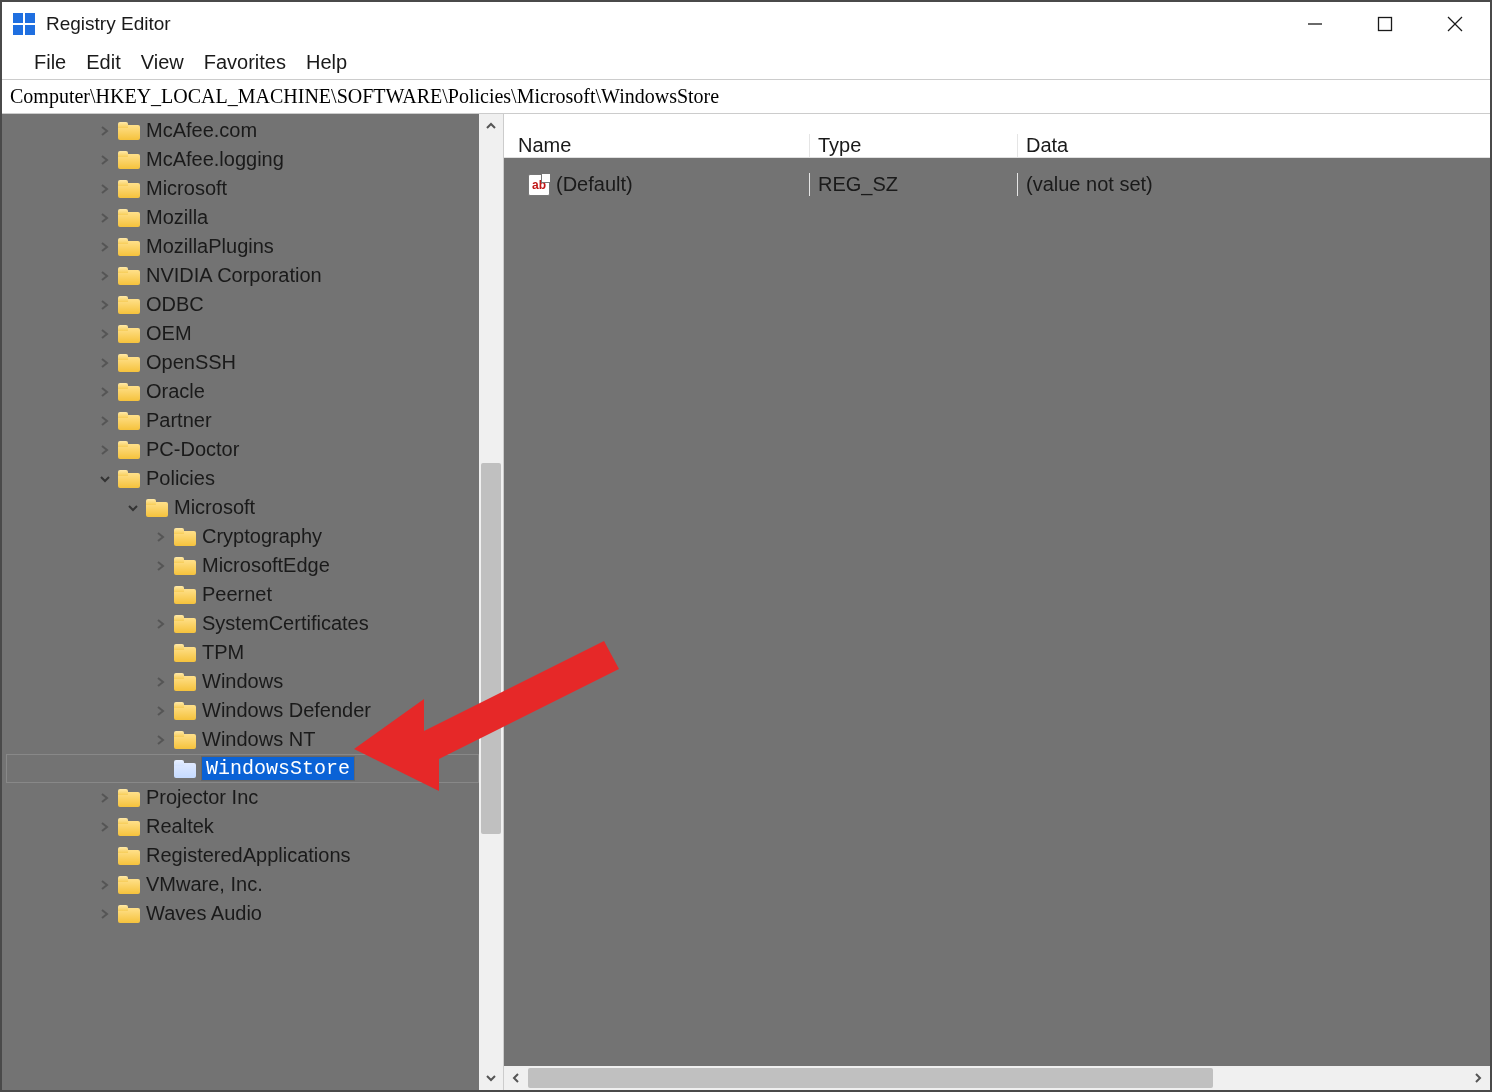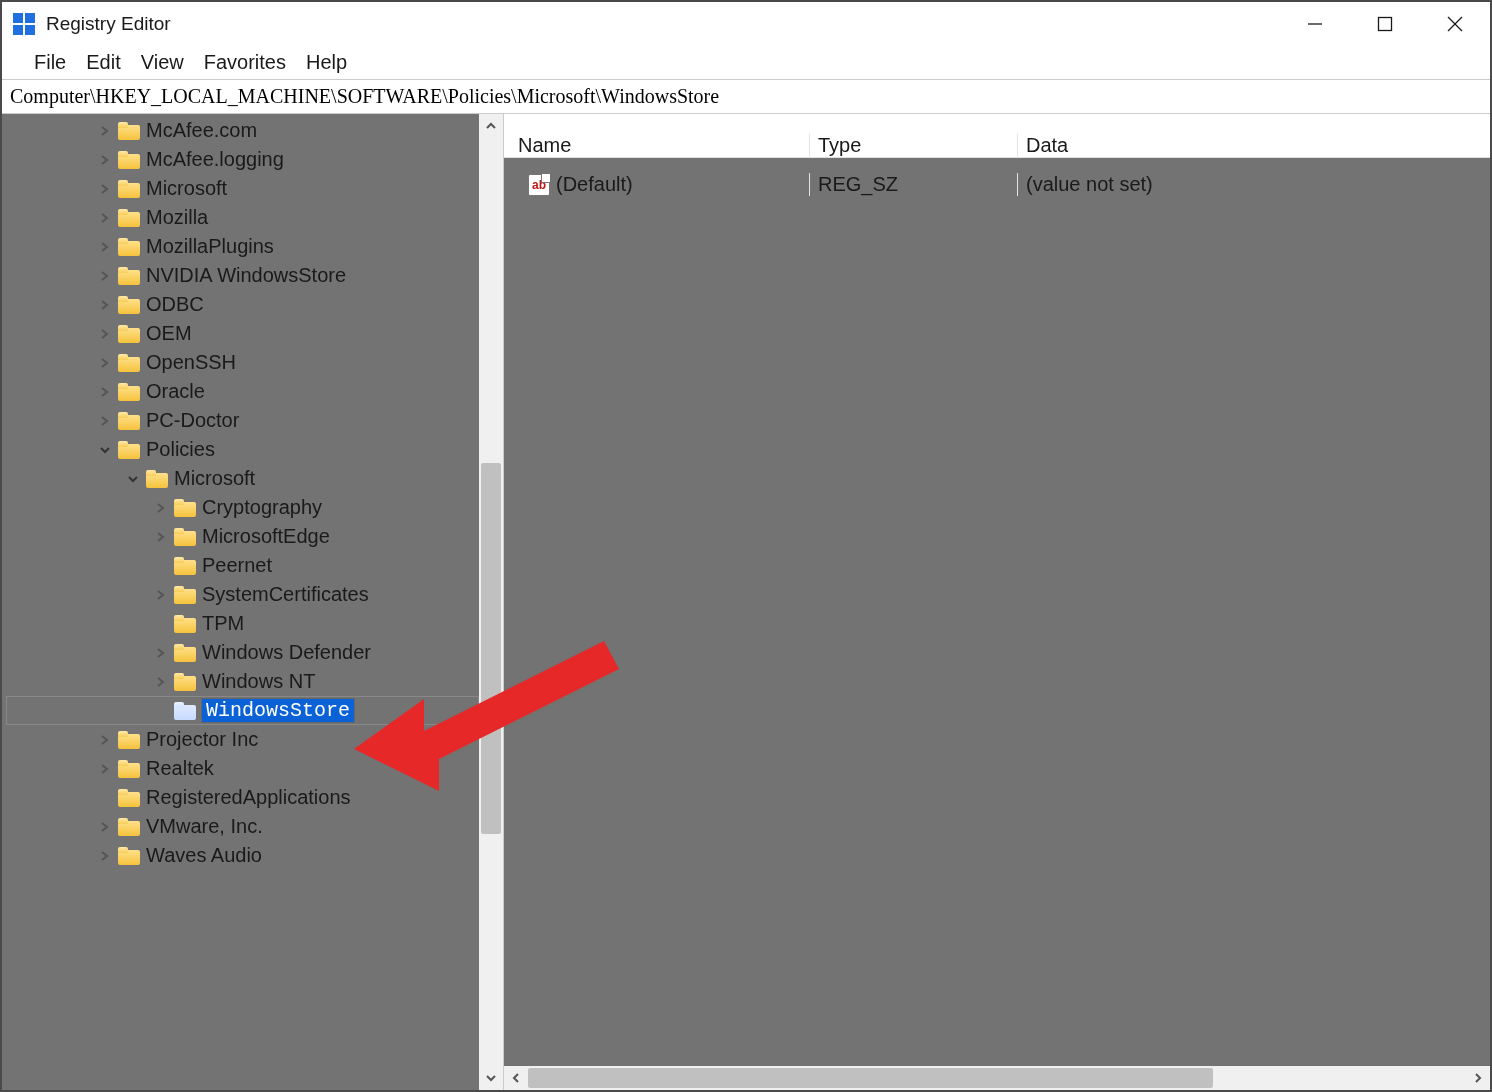--- a/index.html
+++ b/index.html
@@ -319,21 +319,21 @@
             <span class="folder-icon"></span>
             <span class="tree-label">MozillaPlugins</span>
           </div>
           <div class="tree-row d0">
             <span class="exp">
               <svg width="12" height="12">
                 <polyline points="3,2 8,6 3,10" fill="none" stroke="#555" stroke-width="2"></polyline>
               </svg>
             </span>
             <span class="folder-icon"></span>
-            <span class="tree-label">NVIDIA WindowsStore</span>
+            <span class="tree-label">NVIDIA Corporation</span>
           </div>
           <div class="tree-row d0">
             <span class="exp">
               <svg width="12" height="12">
                 <polyline points="3,2 8,6 3,10" fill="none" stroke="#555" stroke-width="2"></polyline>
               </svg>
             </span>
             <span class="folder-icon"></span>
             <span class="tree-label">ODBC</span>
           </div>
@@ -364,20 +364,29 @@
             <span class="folder-icon"></span>
             <span class="tree-label">Oracle</span>
           </div>
           <div class="tree-row d0">
             <span class="exp">
               <svg width="12" height="12">
                 <polyline points="3,2 8,6 3,10" fill="none" stroke="#555" stroke-width="2"></polyline>
               </svg>
             </span>
             <span class="folder-icon"></span>
+            <span class="tree-label">Partner</span>
+          </div>
+          <div class="tree-row d0">
+            <span class="exp">
+              <svg width="12" height="12">
+                <polyline points="3,2 8,6 3,10" fill="none" stroke="#555" stroke-width="2"></polyline>
+              </svg>
+            </span>
+            <span class="folder-icon"></span>
             <span class="tree-label">PC-Doctor</span>
           </div>
           <div class="tree-row d0">
             <span class="exp">
               <svg width="12" height="12">
                 <polyline points="2,4 6,8 10,4" fill="none" stroke="#333" stroke-width="2"></polyline>
               </svg>
             </span>
             <span class="folder-icon"></span>
             <span class="tree-label">Policies</span>
@@ -420,20 +429,29 @@
                 <polyline points="3,2 8,6 3,10" fill="none" stroke="#555" stroke-width="2"></polyline>
               </svg>
             </span>
             <span class="folder-icon"></span>
             <span class="tree-label">SystemCertificates</span>
           </div>
           <div class="tree-row d2">
             <span class="exp blank"></span>
             <span class="folder-icon"></span>
             <span class="tree-label">TPM</span>
+          </div>
+          <div class="tree-row d2">
+            <span class="exp">
+              <svg width="12" height="12">
+                <polyline points="3,2 8,6 3,10" fill="none" stroke="#555" stroke-width="2"></polyline>
+              </svg>
+            </span>
+            <span class="folder-icon"></span>
+            <span class="tree-label">Windows</span>
           </div>
           <div class="tree-row d2">
             <span class="exp">
               <svg width="12" height="12">
                 <polyline points="3,2 8,6 3,10" fill="none" stroke="#555" stroke-width="2"></polyline>
               </svg>
             </span>
             <span class="folder-icon"></span>
             <span class="tree-label">Windows Defender</span>
           </div>

